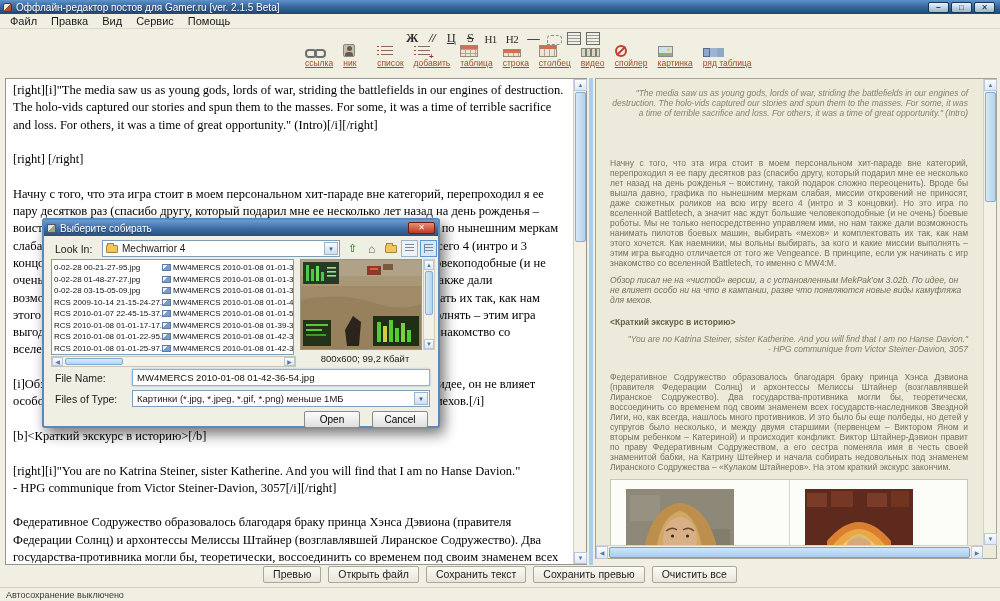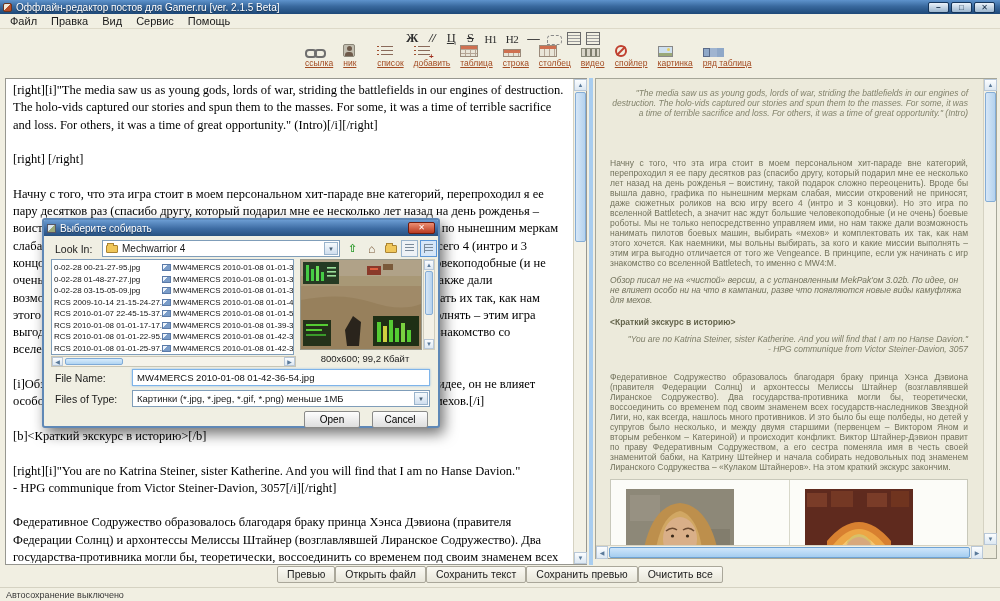--- a/index.html
+++ b/index.html
@@ -156,21 +156,21 @@
   .dlg-input{position:absolute;left:88px;top:133px;width:298px;height:17px;background:#fff;
     border:1px solid var(--dialog_highlight);box-shadow:0 0 2px rgba(126,180,234,.8);
     font-size:9.5px;line-height:15px;padding:0 4px;color:#111;white-space:nowrap;overflow:hidden;}
   .dlg-typecombo{position:absolute;left:88px;top:154px;width:298px;height:17px;background:#fff;border:1px solid #7f9db9;
     display:flex;align-items:center;padding:0 1px 0 4px;}
   .dlg-type-text{font-size:9.5px;white-space:nowrap;overflow:hidden;}
   .dlg-buttons{position:absolute;right:10px;top:175px;display:flex;gap:12px;}
   .dlg-btn{min-width:56px;height:17px;border:1px solid #8a8a88;border-radius:2px;
     background:linear-gradient(180deg,#fdfdfd,#dedede);font-size:10px;line-height:15px;text-align:center;padding:0 8px;}
   
-  .footer{position:absolute;left:0;top:566px;width:100%;display:flex;justify-content:center;}
+  .footer{position:absolute;left:0;top:566px;width:100%;display:flex;justify-content:center;gap:7px;}
   .foot-btn{height:17px;border:1px solid #aaa79a;border-radius:2px;background:linear-gradient(180deg,#fbfaf4,#e8e6da);
     font-size:10.5px;line-height:15px;padding:0 9px;color:#222;}
   
   .statusbar{position:absolute;left:0;bottom:0;width:100%;height:14px;background:#f1efe2;border-top:1px solid #d5d2c2;}
   .status-left{position:absolute;left:6px;top:2px;font-size:9px;color:#3a3a3a;}
   .status-right{position:absolute;right:10px;top:1px;width:188px;height:11px;border:1px solid #b4b1a2;
     box-shadow:inset 1px 1px 1px rgba(0,0,0,.12);font-size:8.5px;line-height:10px;text-align:center;color:#444;background:#f5f3e8;margin-top:48px;}
 </style>
 </head>
 <body>

